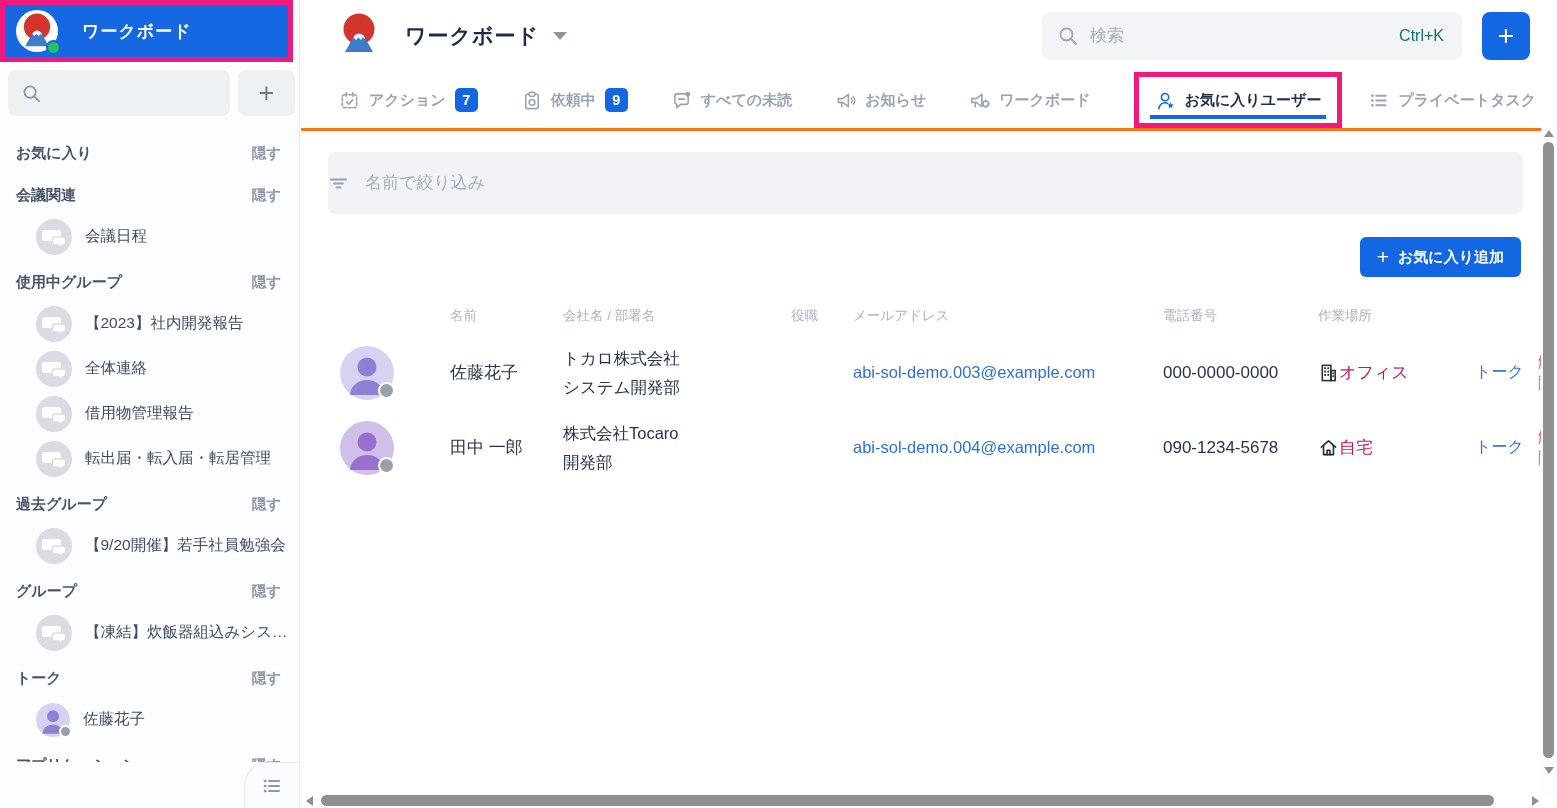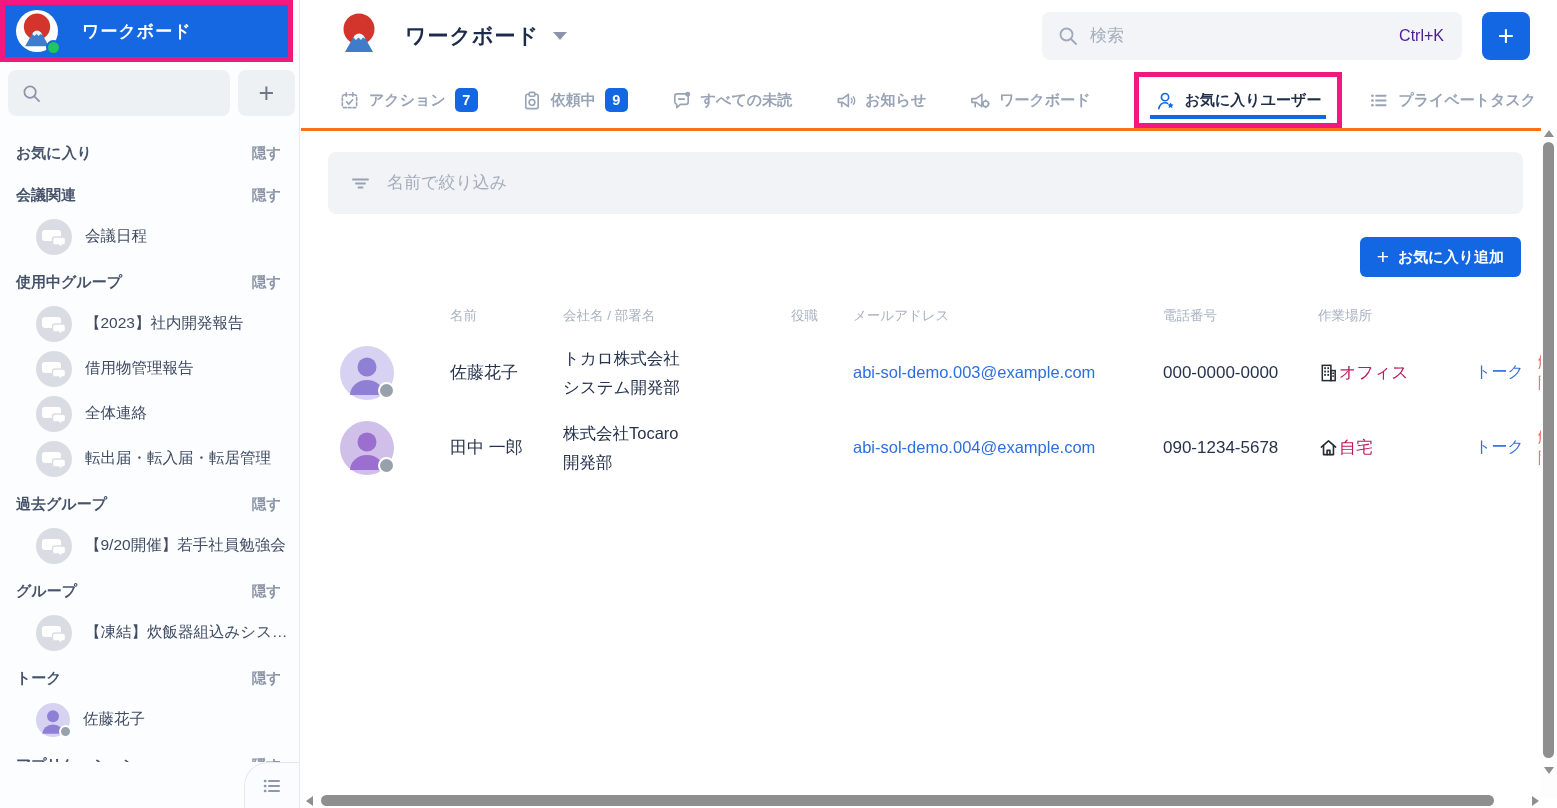--- a/index.html
+++ b/index.html
@@ -31,34 +31,34 @@
 
   
   .main { position:absolute; left:301px; top:0; right:0; bottom:0; background:#fff; }
   .main-header { height:72px; display:flex; align-items:center; padding:0 27px 0 38px; }
   .logo-main svg { width:40px; height:46px; }
   .page-title { font-size:21px; font-weight:bold; color:#1c2b4a; margin-left:26px; letter-spacing:1px; }
   .caret-down { width:0; height:0; border-left:7px solid transparent; border-right:7px solid transparent; border-top:8px solid #8b95a7; margin-left:14px; cursor:pointer; }
   .top-search { margin-left:auto; width:420px; height:48px; background:#f2f4f7; border-radius:8px; display:flex; align-items:center; padding:0 18px 0 16px; }
   .top-search input { border:none; outline:none; background:transparent; font:inherit; font-size:17px; flex:1; margin-left:12px; color:#39445a; }
   .top-search input::placeholder, .filter-bar input::placeholder { color:#a6aebd; opacity:1; }
-  .shortcut { color:#4c1d95; font-size:16px; }
+  .shortcut { color:#0f766e; font-size:16px; }
   .global-add { width:48px; height:48px; background:#1467e2; border:none; border-radius:8px; color:#fff; font-size:28px; font-weight:300; margin-left:20px; display:flex; align-items:center; justify-content:center; cursor:pointer; }
 
   .tab-bar { height:59px; display:flex; align-items:center; padding-left:38px; border-bottom:3px solid #f97316; }
   .tab { display:flex; align-items:center; gap:9px; color:#98a3b6; font-weight:bold; font-size:15px; margin-right:43px; cursor:pointer; white-space:nowrap; }
   .tab svg { width:21px; height:21px; flex:none; }
   .badge { background:#1467e2; color:#fff; border-radius:5px; min-width:23px; height:24px; font-size:14.5px; font-weight:bold; display:flex; align-items:center; justify-content:center; padding:0 5px; }
   .tab-hl { align-self:stretch; display:flex; align-items:center; border:5px solid #f1187e; padding:0 16px; margin-right:26px; position:relative; }
   .tab-hl .tab { margin-right:0; color:#1f2d49; }
   .tab-hl .tab svg { color:#1467e2; }
   .tab-hl::after { content:""; position:absolute; left:11px; right:11px; bottom:4px; height:4px; background:#1467e2; }
 
   .content { position:absolute; top:132px; left:0; right:16px; bottom:16px; }
-  .filter-bar { margin:20px 18px 0 27px; height:62px; background:#f1f3f6; border-radius:8px; display:flex; align-items:center; padding-left:22px; }
+  .filter-bar { margin:20px 18px 0 27px; height:62px; background:#f1f3f6; border-radius:8px; display:flex; align-items:center; }
   .filter-bar input { border:none; outline:none; background:transparent; font:inherit; font-size:17px; flex:1; margin-left:16px; color:#39445a; }
   .add-row { display:flex; justify-content:flex-end; margin:23px 20px 0 0; }
   .add-fav-btn { height:40px; background:#1467e2; border:none; border-radius:6px; color:#fff; font-weight:bold; font-size:15px; padding:0 17px; display:flex; align-items:center; gap:9px; cursor:pointer; }
   .add-fav-btn .plus { font-size:21px; font-weight:400; }
 
   .user-table { margin:20px 18px 0 39px; }
   .trow { display:grid; grid-template-columns:110px 113px 228px 62px 310px 155px 157px 63px 1fr; align-items:center; }
   .thead { height:38px; }
   .thead .th { font-size:13.5px; color:#a9b2c2; font-weight:normal; }
   .tbody-row { height:75px; }
@@ -154,27 +154,27 @@
       <div class="sb-item">
         <svg class="chat-ic" viewBox="0 0 36 36">
             <use href="#chat-duo"></use>
           </svg>
         <span class="txt">【2023】社内開発報告</span>
       </div>
       <div class="sb-item">
         <svg class="chat-ic" viewBox="0 0 36 36">
             <use href="#chat-duo"></use>
           </svg>
+        <span class="txt">全体連絡</span>
+      </div>
+      <div class="sb-item">
+        <svg class="chat-ic" viewBox="0 0 36 36">
+            <use href="#chat-duo"></use>
+          </svg>
         <span class="txt">借用物管理報告</span>
-      </div>
-      <div class="sb-item">
-        <svg class="chat-ic" viewBox="0 0 36 36">
-            <use href="#chat-duo"></use>
-          </svg>
-        <span class="txt">全体連絡</span>
       </div>
       <div class="sb-item">
         <svg class="chat-ic" viewBox="0 0 36 36">
             <use href="#chat-duo"></use>
           </svg>
         <span class="txt">転出届・転入届・転居管理</span>
       </div>
 
       <div class="sb-section">
         <span class="lbl">過去グループ</span>

